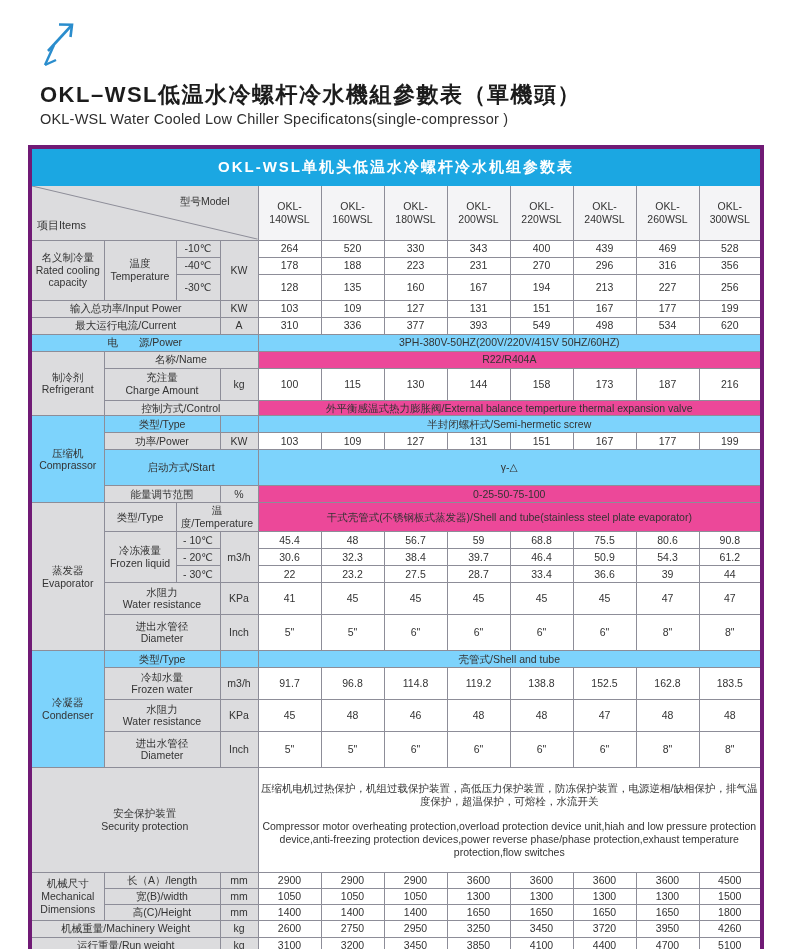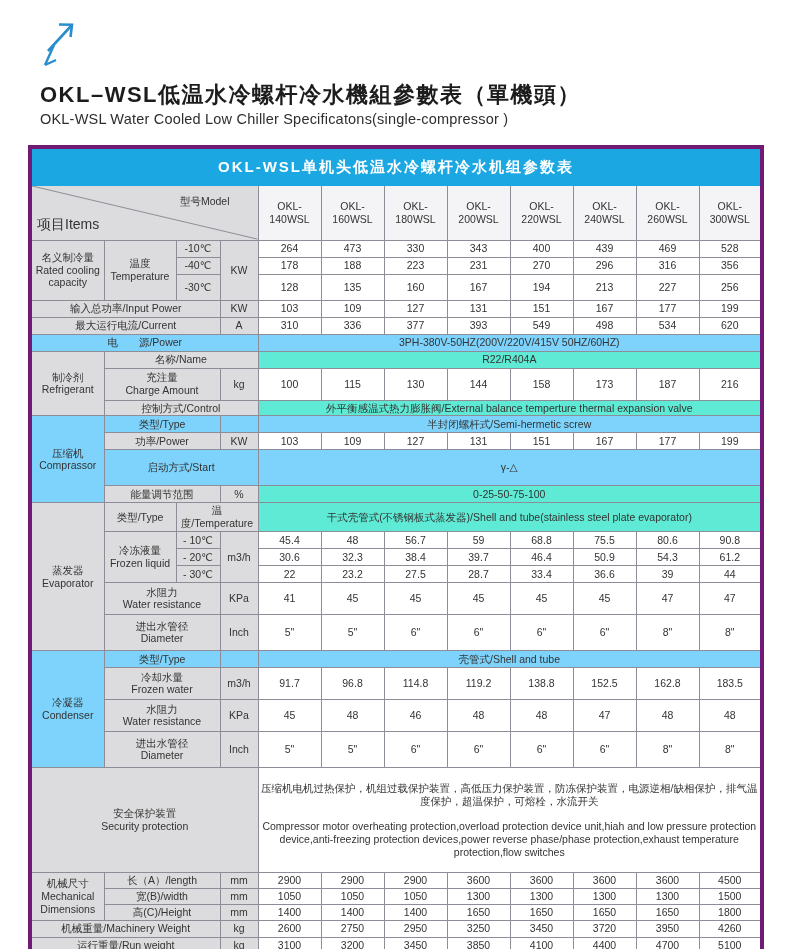--- a/index.html
+++ b/index.html
@@ -16,30 +16,30 @@
   
   table.spec{border-collapse:collapse;table-layout:fixed;width:732px;border:4px solid #701a75;}
   table.spec td{border:1px solid #8d8d98;font-size:10.5px;line-height:1.22;text-align:center;
     vertical-align:middle;padding:1px 2px;color:#333;white-space:pre-line;overflow:hidden;}
   tr.ttl td{background:#1ba7e2;color:#fff;font-size:15px;font-weight:bold;letter-spacing:2px;
     height:34px;border:1px solid #1ba7e2;}
   td.lab{background:#dcdcde;}
   td.d{background:#fff;}
   td.mh{background:#f4f4f6;font-size:11px;height:38px;}
   tr.gray td{background:#7dd3fc;}
-  tr.lite td{background:#5eead4;}
+  tr.lite td{background:#ec4899;}
   tr.lite td.lab{background:#dcdcde;}
   td.leftal{text-align:left;padding:4px 6px;white-space:normal;line-height:1.4;}
   .h26{height:26px}.h30{height:36px}.h32{height:32px}.h22{height:15px}.h17{height:17px}
   .sec-h{height:96px}
 
   
   td.corner{position:relative;background:#dcdcde;padding:0;}
   td.corner svg{position:absolute;left:0;top:0;width:100%;height:100%;}
-  td.corner .ci{position:absolute;left:5px;bottom:7px;font-size:14px;color:#333;margin-top:8px;}
+  td.corner .ci{position:absolute;left:5px;bottom:7px;font-size:11px;color:#333;margin-top:8px;}
   td.corner .cm{position:absolute;right:28px;top:9px;font-size:10.5px;color:#333;}
 
   
   .notes{margin:12px 0 0 4px;font-size:10.8px;color:#3c3c3c;line-height:1.42;}
   .notes div{white-space:pre-wrap;}
   .ind{padding-left:34px;}
 </style>
 </head>
 <body>
 
@@ -109,21 +109,21 @@
 
     <tr class="h17">
       <td class="lab" rowspan="3">名义制冷量
 Rated cooling
 capacity</td>
       <td class="lab" rowspan="3">温度
 Temperature</td>
       <td class="lab">-10℃</td>
       <td class="lab" rowspan="3">KW</td>
     <td class="d">264</td>
-          <td class="d">473</td>
+          <td class="d">520</td>
           <td class="d">330</td>
           <td class="d">343</td>
           <td class="d">400</td>
           <td class="d">439</td>
           <td class="d">469</td>
           <td class="d">528</td>
         </tr>
     <tr class="h17">
       <td class="lab">-40℃</td>
     <td class="d">178</td>

